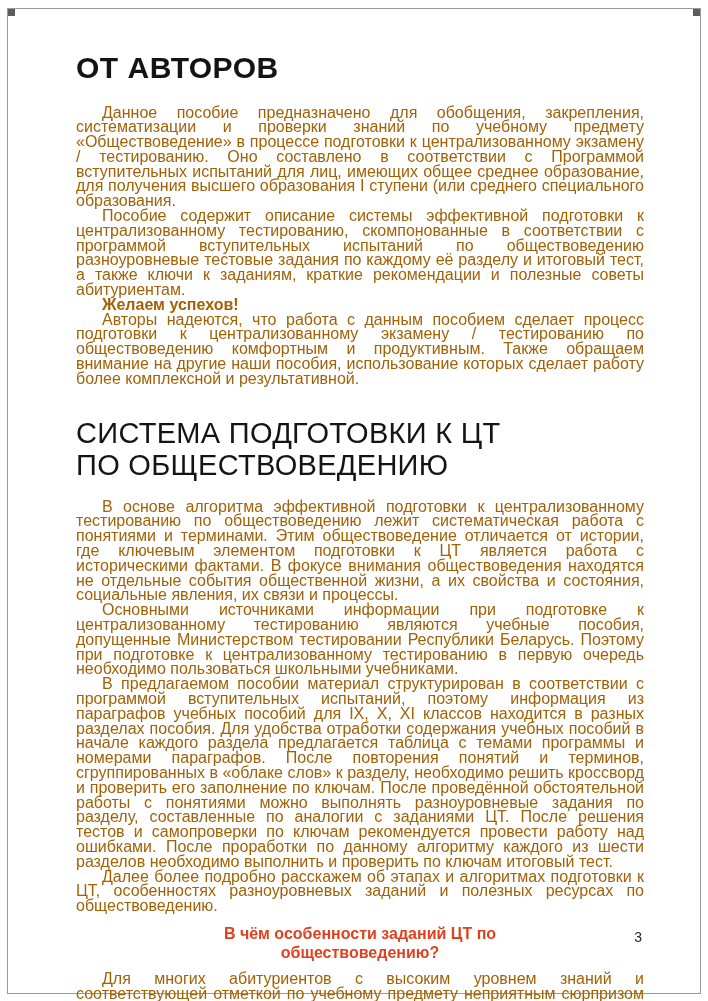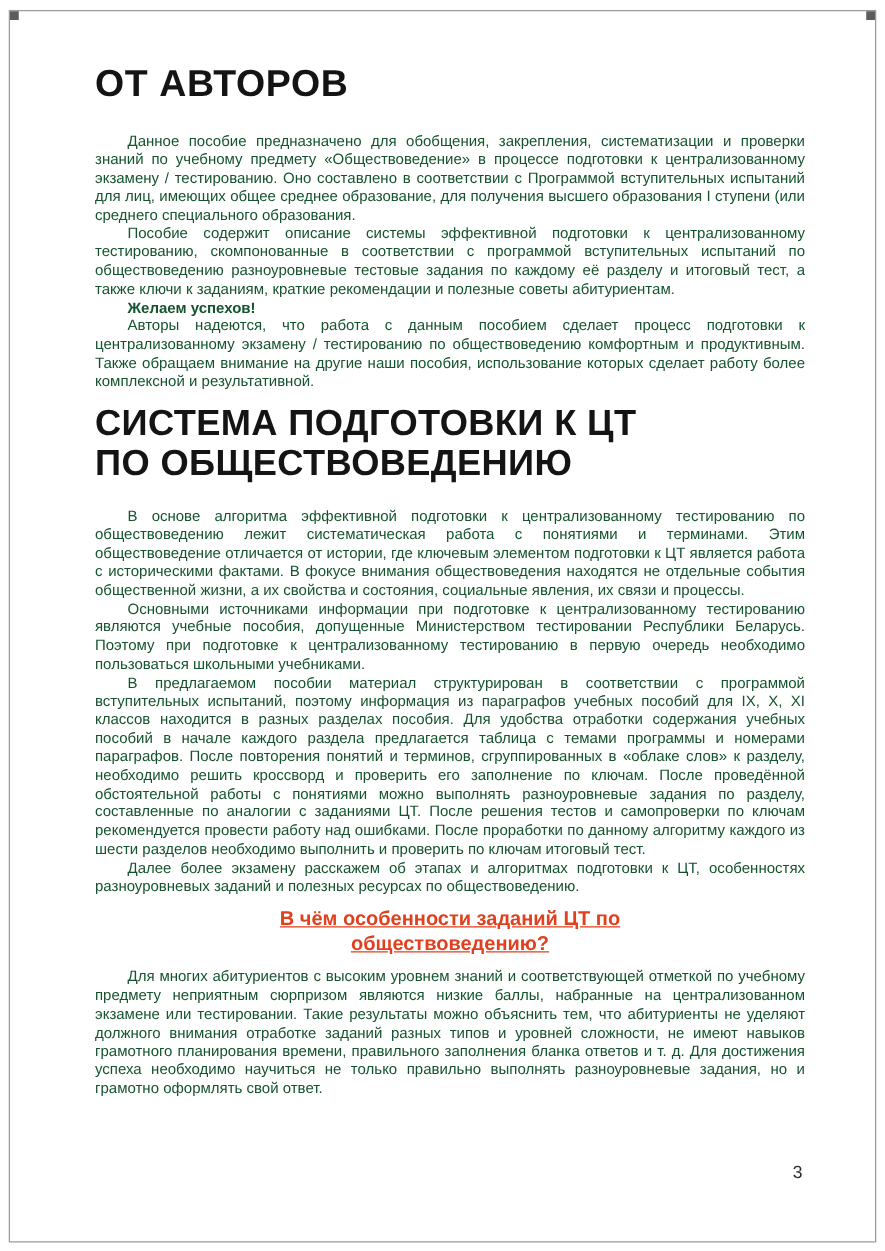--- a/index.html
+++ b/index.html
@@ -33,44 +33,43 @@
   h1.main-heading {
     font-size: 30px;
     font-weight: bold;
     letter-spacing: 0.5px;
     color: #141414;
     line-height: 1.05;
     margin-bottom: 22px;
   }
   h1.second-heading {
     font-size: 29px;
-    font-weight: bold;
+    font-weight: normal;
     letter-spacing: 0.3px;
     color: #141414;
     line-height: 1.12;
     max-width: 470px;
-    margin-top: 10px;
+    margin-top: 30px;
     margin-bottom: 18px;
   }
   p.body {
-    font-size: 12px;
+    font-size: 16px;
     line-height: 14.8px;
     text-align: justify;
     text-indent: 26px;
-    color: #14532d;
+    color: #a16207;
   }
   p.body.bold { font-weight: bold; }
   h3.subheading {
     font-size: 16px;
     font-weight: bold;
     text-align: center;
     line-height: 1.22;
     max-width: 310px;
     margin: 10px auto 9px auto;
-    text-decoration: underline;
   }
   .page-number {
     position: absolute;
     right: 66px;
     bottom: 56px;
     font-size: 14px;
     color: #2a2a2a;
   }
 </style>
 </head>
@@ -88,21 +87,21 @@
     <p class="body">Данное пособие предназначено для обобщения, закрепления, систематизации и проверки знаний по учебному предмету «Обществоведение» в процессе подготовки к централизованному экзамену / тестированию. Оно составлено в соответствии с Программой вступительных испытаний для лиц, имеющих общее среднее образование, для получения высшего образования I ступени (или среднего специального образования.</p>
     <p class="body">Пособие содержит описание системы эффективной подготовки к централизованному тестированию, скомпонованные в соответствии с программой вступительных испытаний по обществоведению разноуровневые тестовые задания по каждому её разделу и итоговый тест, а также ключи к заданиям, краткие рекомендации и полезные советы абитуриентам.</p>
     <p class="body bold">Желаем успехов!</p>
     <p class="body">Авторы надеются, что работа с данным пособием сделает процесс подготовки к централизованному экзамену / тестированию по обществоведению комфортным и продуктивным. Также обращаем внимание на другие наши пособия, использование которых сделает работу более комплексной и результативной.</p>
 
     <h1 class="second-heading">СИСТЕМА ПОДГОТОВКИ К ЦТ ПО ОБЩЕСТВОВЕДЕНИЮ</h1>
 
     <p class="body">В основе алгоритма эффективной подготовки к централизованному тестированию по обществоведению лежит систематическая работа с понятиями и терминами. Этим обществоведение отличается от истории, где ключевым элементом подготовки к ЦТ является работа с историческими фактами. В фокусе внимания обществоведения находятся не отдельные события общественной жизни, а их свойства и состояния, социальные явления, их связи и процессы.</p>
     <p class="body">Основными источниками информации при подготовке к централизованному тестированию являются учебные пособия, допущенные Министерством тестировании Республики Беларусь. Поэтому при подготовке к централизованному тестированию в первую очередь необходимо пользоваться школьными учебниками.</p>
     <p class="body">В предлагаемом пособии материал структурирован в соответствии с программой вступительных испытаний, поэтому информация из параграфов учебных пособий для IX, X, XI классов находится в разных разделах пособия. Для удобства отработки содержания учебных пособий в начале каждого раздела предлагается таблица с темами программы и номерами параграфов. После повторения понятий и терминов, сгруппированных в «облаке слов» к разделу, необходимо решить кроссворд и проверить его заполнение по ключам. После проведённой обстоятельной работы с понятиями можно выполнять разноуровневые задания по разделу, составленные по аналогии с заданиями ЦТ. После решения тестов и самопроверки по ключам рекомендуется провести работу над ошибками. После проработки по данному алгоритму каждого из шести разделов необходимо выполнить и проверить по ключам итоговый тест.</p>
-    <p class="body">Далее более экзамену расскажем об этапах и алгоритмах подготовки к ЦТ, особенностях разноуровневых заданий и полезных ресурсах по обществоведению.</p>
+    <p class="body">Далее более подробно расскажем об этапах и алгоритмах подготовки к ЦТ, особенностях разноуровневых заданий и полезных ресурсах по обществоведению.</p>
 
     <h3 class="subheading" id="subheading" style="color: rgb(225, 64, 31);">В чём особенности заданий ЦТ по обществоведению?</h3>
 
     <p class="body">Для многих абитуриентов с высоким уровнем знаний и соответствующей отметкой по учебному предмету неприятным сюрпризом являются низкие баллы, набранные на централизованном экзамене или тестировании. Такие результаты можно объяснить тем, что абитуриенты не уделяют должного внимания отработке заданий разных типов и уровней сложности, не имеют навыков грамотного планирования времени, правильного заполнения бланка ответов и т. д. Для достижения успеха необходимо научиться не только правильно выполнять разноуровневые задания, но и грамотно оформлять свой ответ.</p>
 
   </div>
 
   <div class="page-number">3</div>
 </div>
 

